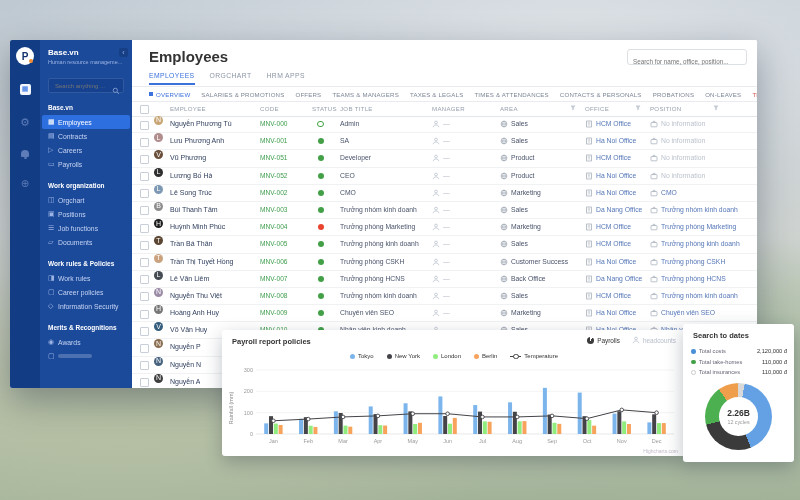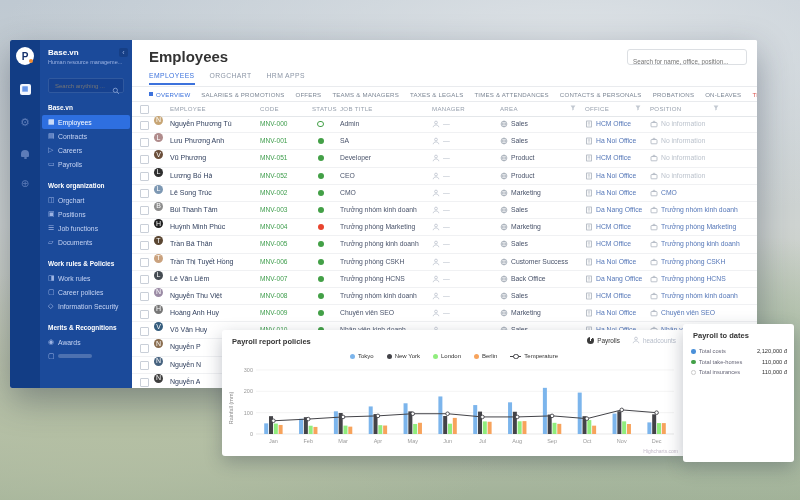--- a/index.html
+++ b/index.html
@@ -848,32 +848,39 @@
         <circle cx="291.25000000000006" cy="52.93333333333334" r="1.8" fill="#fff" stroke="#434348" stroke-width="0.9"></circle>
         <circle cx="326.08333333333337" cy="51.86666666666667" r="1.8" fill="#fff" stroke="#434348" stroke-width="0.9"></circle>
         <circle cx="360.9166666666667" cy="54.64" r="1.8" fill="#fff" stroke="#434348" stroke-width="0.9"></circle>
         <circle cx="395.75000000000006" cy="45.89333333333333" r="1.8" fill="#fff" stroke="#434348" stroke-width="0.9"></circle>
         <circle cx="430.58333333333337" cy="48.66666666666667" r="1.8" fill="#fff" stroke="#434348" stroke-width="0.9"></circle>
       </svg>
     <div class="watermark">Highcharts.com</div>
   </div>
 
   <div class="card" id="pd-card">
-    <div class="card-title">Payroll to dates</div>
+    <div class="card-title">Search to dates</div>
     <div class="pd-legend" id="pd-legend">
         <div class="pd-lrow">
           <span class="pd-ldot" style="background: rgb(74, 144, 217);"></span>
           <span class="pd-llabel">Total costs</span>
           <span class="pd-lvalue">2,120,000 đ</span>
         </div>
         <div class="pd-lrow">
           <span class="pd-ldot" style="background: rgb(67, 160, 71);"></span>
           <span class="pd-llabel">Total take-homes</span>
           <span class="pd-lvalue">110,000 đ</span>
         </div>
         <div class="pd-lrow">
           <span class="pd-ldot" style="background: rgb(255, 255, 255); border: 1px solid rgb(204, 204, 204);"></span>
           <span class="pd-llabel">Total insurances</span>
           <span class="pd-lvalue">110,000 đ</span>
         </div>
       </div>
+    <div class="donut-wrap">
+      <div class="donut" id="pd-donut" style="background: conic-gradient(rgb(217, 217, 217) 0%, rgb(217, 217, 217) 3%, rgb(100, 161, 228) 3%, rgb(100, 161, 228) 44%, rgb(59, 59, 59) 44%, rgb(59, 59, 59) 71%, rgb(76, 175, 80) 71%, rgb(76, 175, 80) 90%, rgb(239, 159, 75) 90%, rgb(239, 159, 75) 100%);"></div>
+      <div class="hole">
+        <div class="hv">2.26B</div>
+        <div class="hs">12 cycles</div>
+      </div>
+    </div>
   </div>
 </div>
 
 </body></html>

